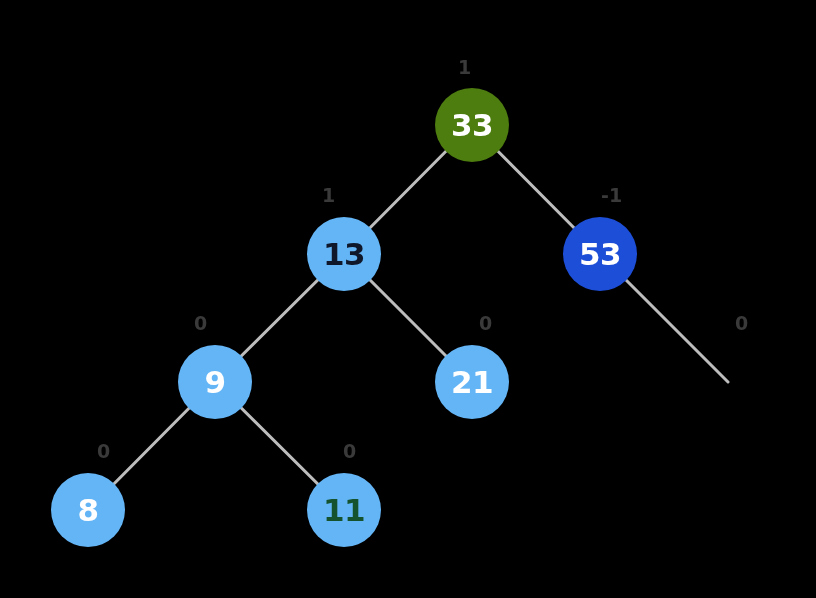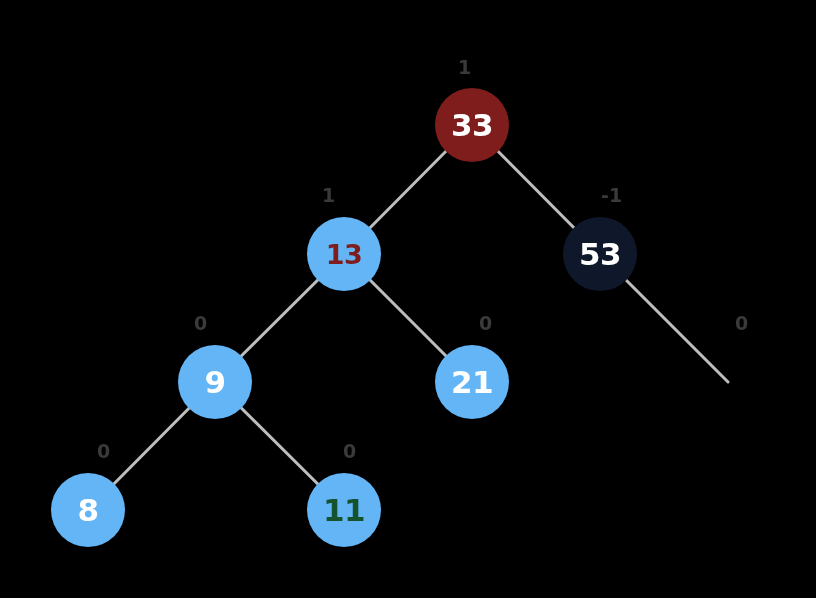--- a/index.html
+++ b/index.html
@@ -70,29 +70,29 @@
       <line x1="472" y1="125" x2="344" y2="254" stroke="#bdbdbd" stroke-width="3" stroke-linecap="round"></line>
       <line x1="472" y1="125" x2="600" y2="254" stroke="#bdbdbd" stroke-width="3" stroke-linecap="round"></line>
       <line x1="344" y1="254" x2="215" y2="382" stroke="#bdbdbd" stroke-width="3" stroke-linecap="round"></line>
       <line x1="344" y1="254" x2="472" y2="382" stroke="#bdbdbd" stroke-width="3" stroke-linecap="round"></line>
       <line x1="600" y1="254" x2="728" y2="382" stroke="#bdbdbd" stroke-width="3" stroke-linecap="round"></line>
       <line x1="215" y1="382" x2="88" y2="510" stroke="#bdbdbd" stroke-width="3" stroke-linecap="round"></line>
       <line x1="215" y1="382" x2="344" y2="510" stroke="#bdbdbd" stroke-width="3" stroke-linecap="round"></line>
     </svg>
   <div id="node-layer">
       <span class="balance-factor" style="left: 458px; top: 58px; color: rgb(58, 58, 58);">1</span>
-      <div class="tree-node" style="left: 435px; top: 88px; width: 74px; height: 74px; background: #7f1d1d; color: rgb(255, 255, 255); font-size: 31px;">
+      <div class="tree-node" style="left: 435px; top: 88px; width: 74px; height: 74px; background: #4d7c0f; color: rgb(255, 255, 255); font-size: 31px;">
         <span class="node-value">33</span>
       </div>
       <span class="balance-factor" style="left: 322px; top: 186px; color: rgb(58, 58, 58);">1</span>
-      <div class="tree-node" style="left: 307px; top: 217px; width: 74px; height: 74px; background: rgb(100, 181, 246); color: #7f1d1d; font-size: 27px;">
+      <div class="tree-node" style="left: 307px; top: 217px; width: 74px; height: 74px; background: rgb(100, 181, 246); color: #0f172a; font-size: 31px;">
         <span class="node-value">13</span>
       </div>
       <span class="balance-factor" style="left: 601px; top: 186px; color: rgb(58, 58, 58);">-1</span>
-      <div class="tree-node" style="left: 563px; top: 217px; width: 74px; height: 74px; background: #0f172a; color: rgb(255, 255, 255); font-size: 31px;">
+      <div class="tree-node" style="left: 563px; top: 217px; width: 74px; height: 74px; background: #1d4ed8; color: rgb(255, 255, 255); font-size: 31px;">
         <span class="node-value">53</span>
       </div>
       <span class="balance-factor" style="left: 194px; top: 314px; color: rgb(58, 58, 58);">0</span>
       <div class="tree-node" style="left: 178px; top: 345px; width: 74px; height: 74px; background: rgb(100, 181, 246); color: rgb(255, 255, 255); font-size: 31px;">
         <span class="node-value">9</span>
       </div>
       <span class="balance-factor" style="left: 479px; top: 314px; color: rgb(58, 58, 58);">0</span>
       <div class="tree-node" style="left: 435px; top: 345px; width: 74px; height: 74px; background: rgb(100, 181, 246); color: rgb(255, 255, 255); font-size: 31px;">
         <span class="node-value">21</span>
       </div>

